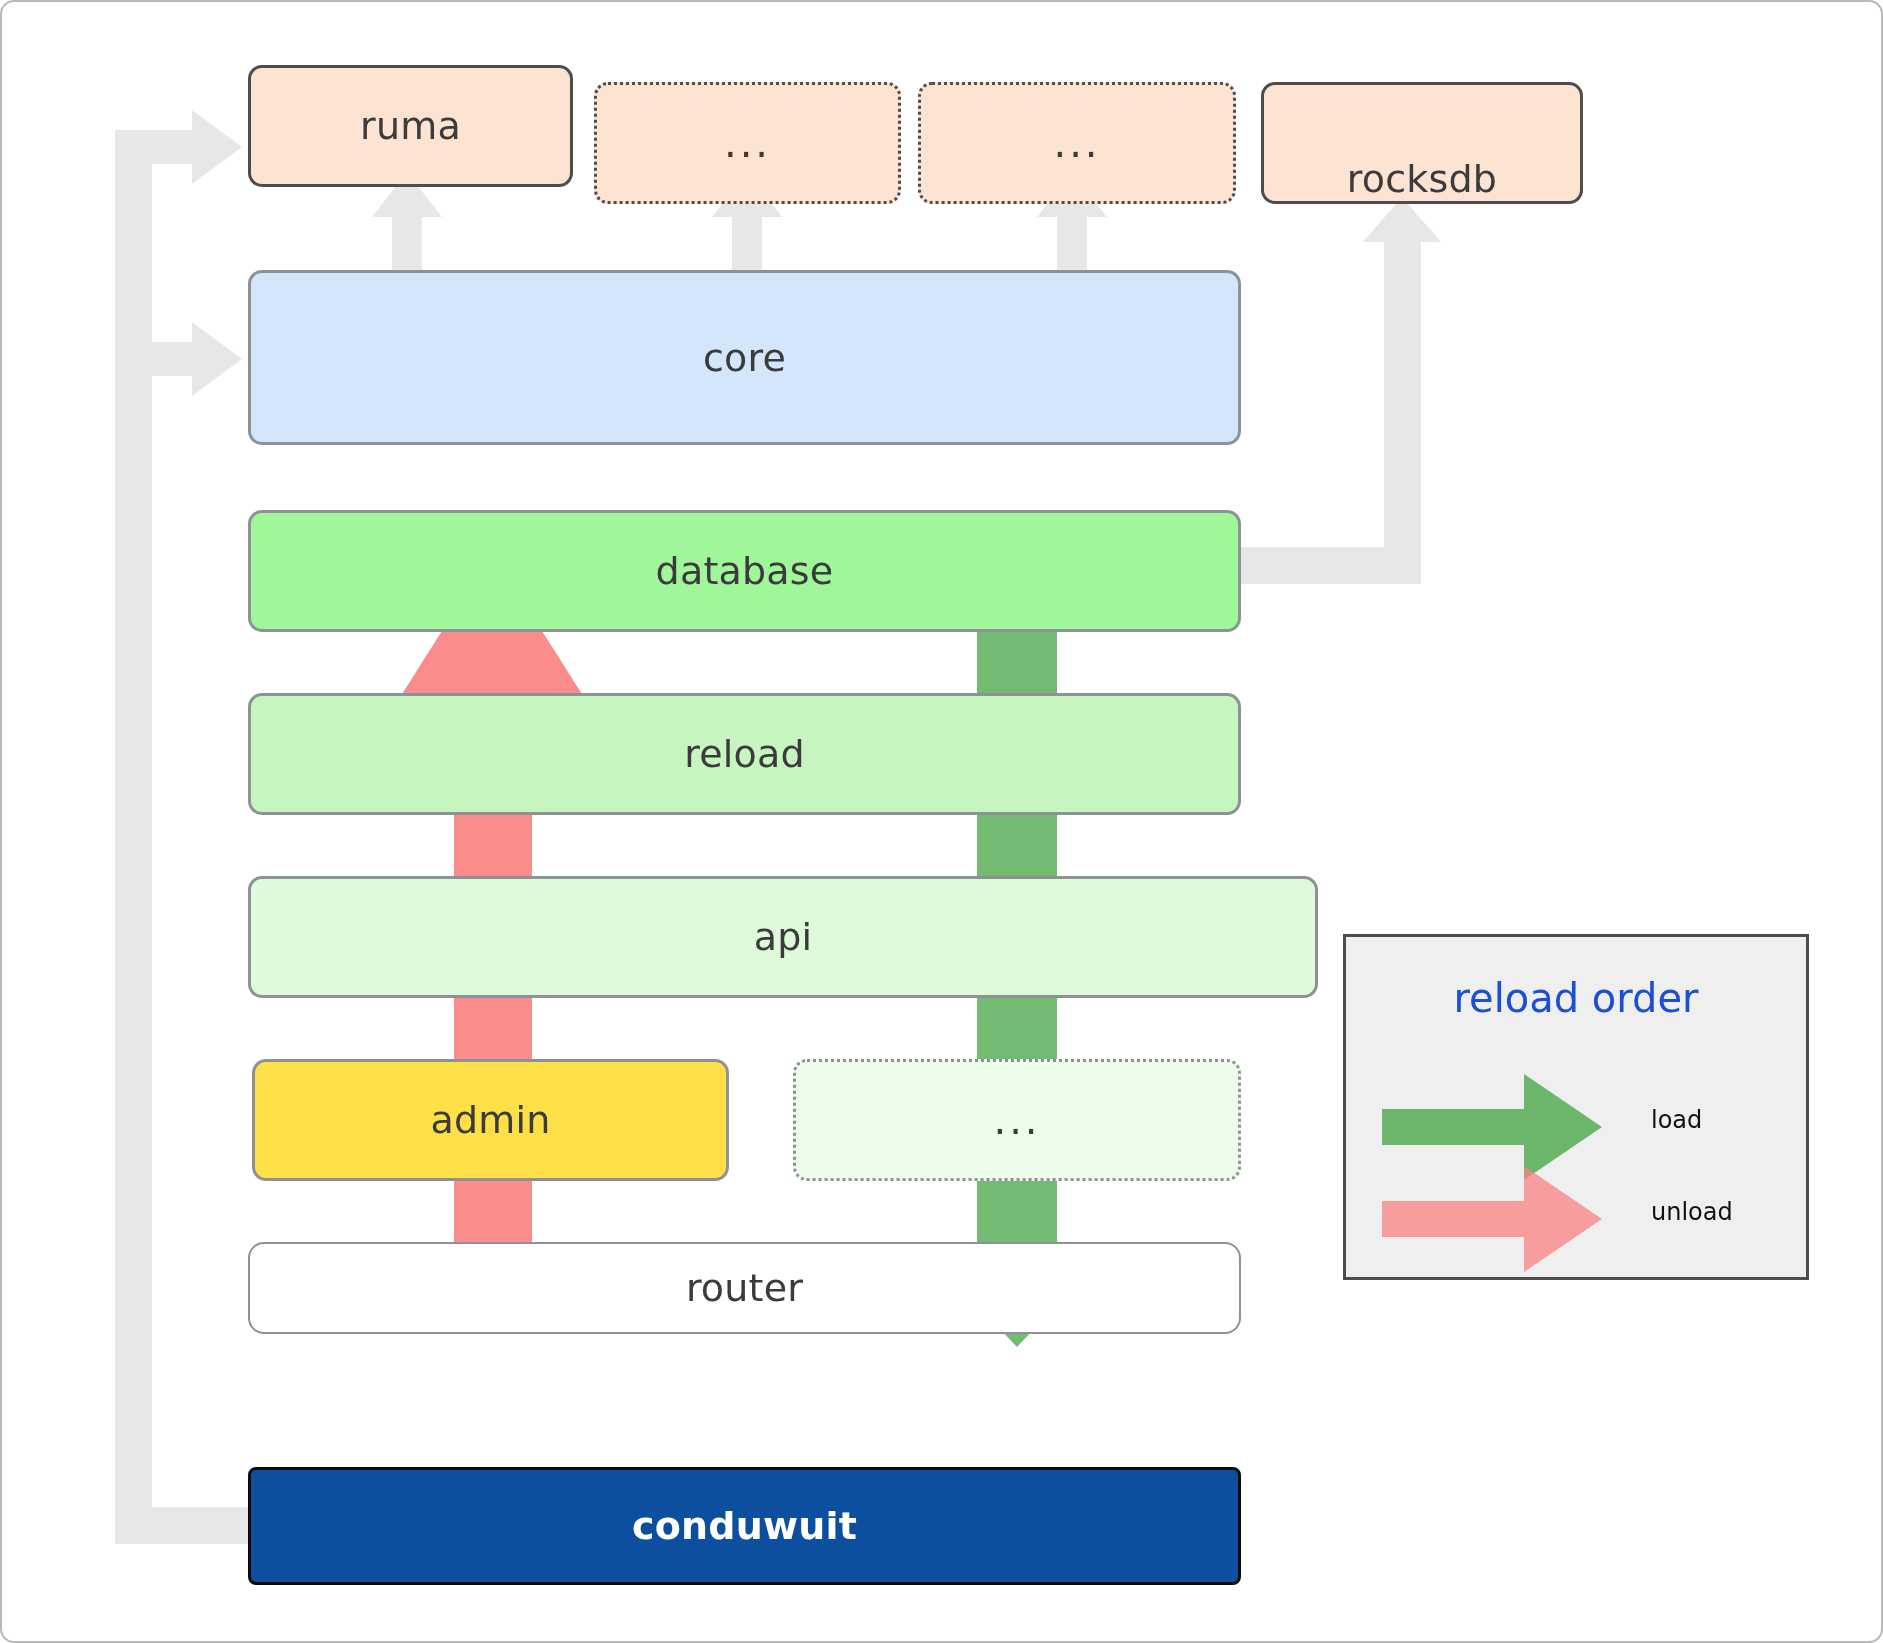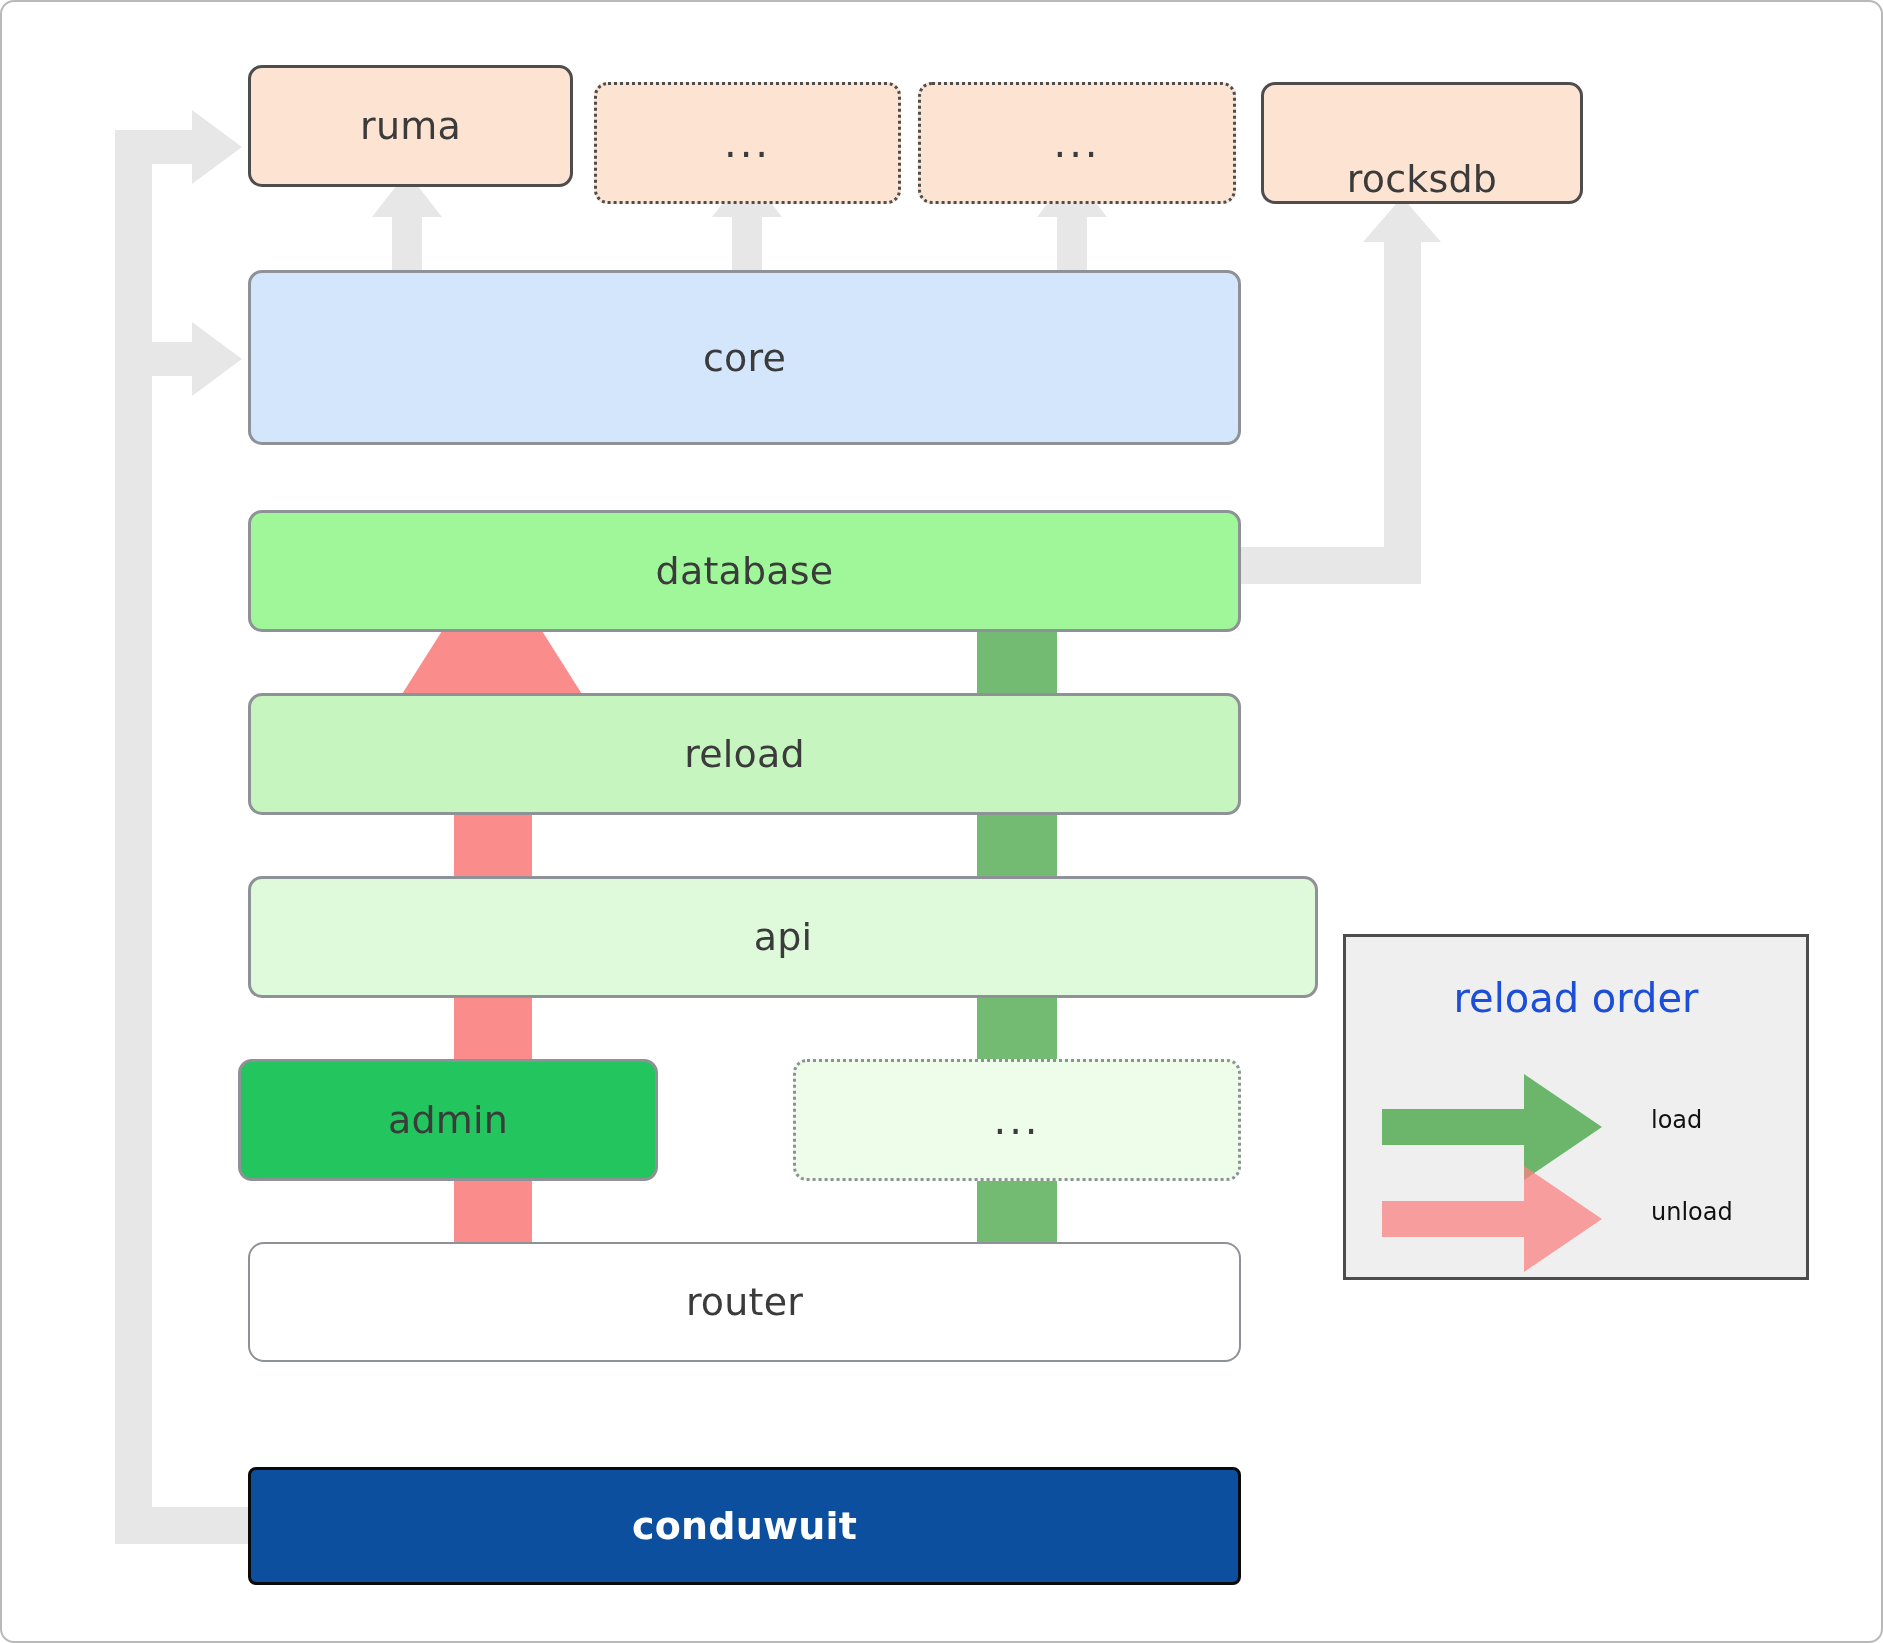--- a/index.html
+++ b/index.html
@@ -52,21 +52,21 @@
     border: 3px solid #8e9196;
     height: 175px;
   }
   .node.layer {
     border: 3px solid #8e9196;
     height: 122px;
   }
   .node.router {
     background: #ffffff;
     border: 2px solid #8e9196;
-    height: 120px;
+    height: 92px;
     border-radius: 16px;
   }
   .node.app {
     background: #0b4f9e;
     border: 3px solid #0a0a0a;
     height: 118px;
     color: #ffffff;
     font-weight: 700;
     border-radius: 8px;
   }
@@ -158,21 +158,21 @@
   </div>
 
   <div class="node layer" style="left:246px; top:691px; width:993px; background:#c6f5c0;">
     <span class="label-text">reload</span>
   </div>
 
   <div class="node layer" style="left:246px; top:874px; width:1070px; background:#dffada;">
     <span class="label-text">api</span>
   </div>
 
-  <div class="node layer" style="left:236px; top:1057px; width:420px; background:#22c55e;">
+  <div class="node layer" style="left:250px; top:1057px; width:477px; background:#fde047;">
     <span class="label-text">admin</span>
   </div>
 
   <div class="node layer" style="left:791px; top:1057px; width:448px; background:#edfdea; border:3px dotted #8e9196;">
     <span class="label-text ellipsis">...</span>
   </div>
 
   <div class="node router" style="left:246px; top:1240px; width:993px;">
     <span class="label-text">router</span>
   </div>

